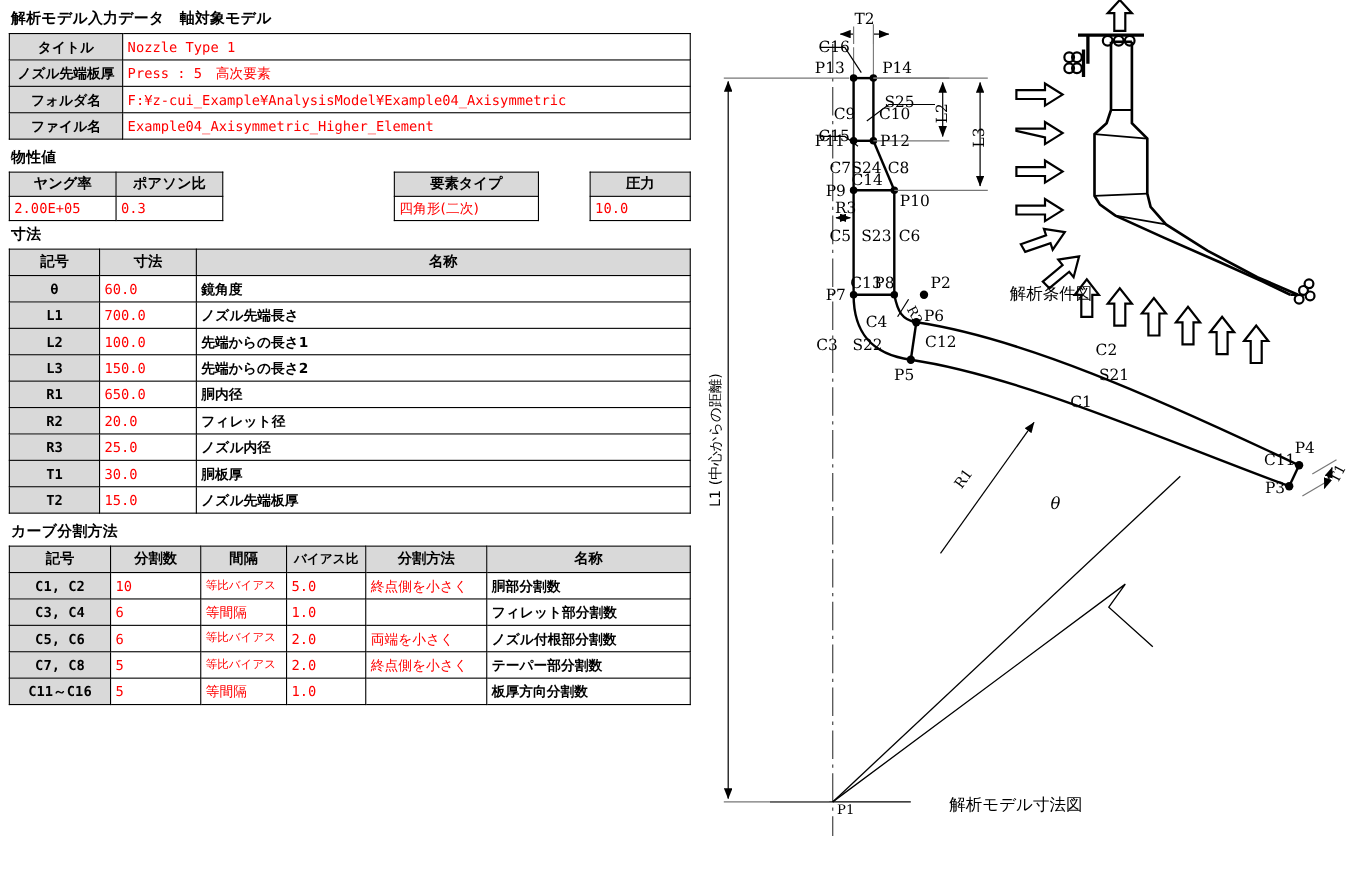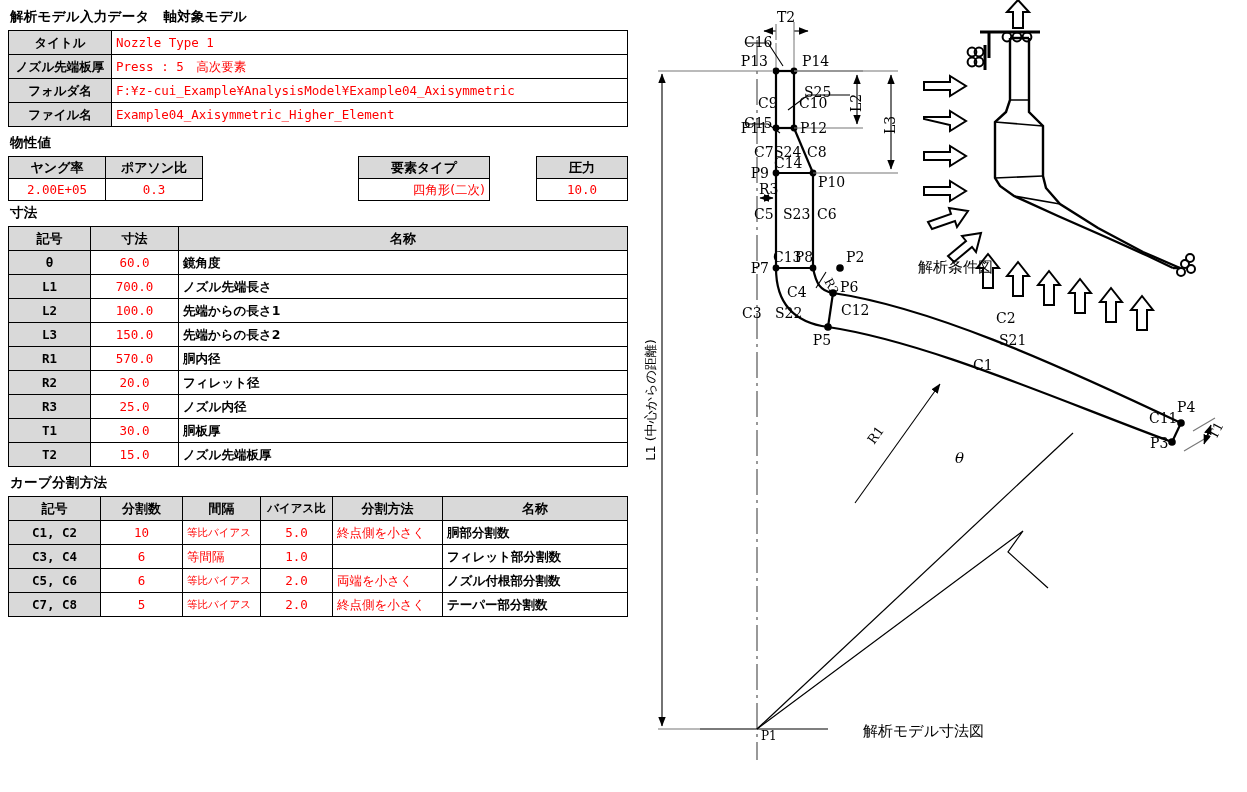--- a/index.html
+++ b/index.html
@@ -28,24 +28,24 @@
     font-size:13px;
     line-height:17px;
     height:19px;
     vertical-align:middle;
     font-family:"DejaVu Sans",sans-serif;
     white-space:nowrap;overflow:hidden;
   }
   .hd{background:#d9d9d9;text-align:center;font-weight:700;}
   .hd-sm{font-size:11.5px;}
   .val{color:#ff0000;font-family:"DejaVu Sans Mono",monospace;font-size:12.5px;}
-  .val-r{text-align:center;}
+  .val-r{text-align:left;}
   .val-l{text-align:left;}
   .name{text-align:left;font-weight:700;font-size:12.5px;}
-  .ctr{text-align:right;}
+  .ctr{text-align:left;}
   .sym{background:#d9d9d9;text-align:center;font-weight:700;
        font-family:"DejaVu Sans Mono",monospace;font-size:12.5px;}
   .small-red{color:#ff0000;font-size:10.5px;font-family:"DejaVu Sans",sans-serif;}
   .red-jp{color:#ff0000;font-size:12.5px;font-family:"DejaVu Sans",sans-serif;}
 
   
   #t-header{width:620px;margin-bottom:4px;}
   #t-header td{height:21px;}
   #t-header .hd{width:98px;font-size:12.5px;padding:0 2px;}
 
@@ -172,21 +172,21 @@
           <td class="val val-r">100.0</td>
           <td class="name">先端からの長さ1</td>
         </tr>
         <tr>
           <td class="sym">L3</td>
           <td class="val val-r">150.0</td>
           <td class="name">先端からの長さ2</td>
         </tr>
         <tr>
           <td class="sym">R1</td>
-          <td class="val val-r">570.0</td>
+          <td class="val val-r">650.0</td>
           <td class="name">胴内径</td>
         </tr>
         <tr>
           <td class="sym">R2</td>
           <td class="val val-r">20.0</td>
           <td class="name">フィレット径</td>
         </tr>
         <tr>
           <td class="sym">R3</td>
           <td class="val val-r">25.0</td>
@@ -249,20 +249,28 @@
           <td class="red-jp">両端を小さく</td>
           <td class="name">ノズル付根部分割数</td>
         </tr>
         <tr>
           <td class="sym">C7, C8</td>
           <td class="val val-r">5</td>
           <td class="small-red">等比バイアス</td>
           <td class="val val-r">2.0</td>
           <td class="red-jp">終点側を小さく</td>
           <td class="name">テーパー部分割数</td>
+        </tr>
+        <tr>
+          <td class="sym">C11～C16</td>
+          <td class="val val-r">5</td>
+          <td class="red-jp">等間隔</td>
+          <td class="val val-r">1.0</td>
+          <td class="red-jp"></td>
+          <td class="name">板厚方向分割数</td>
         </tr>
       </tbody>
     </table>
   </div>
 
   <div class="right">
 
     <svg width="619" height="792" viewBox="0 0 619 792">
       <defs>
         <marker id="ah" markerWidth="9" markerHeight="7" refX="8.5" refY="3.5" orient="auto">

